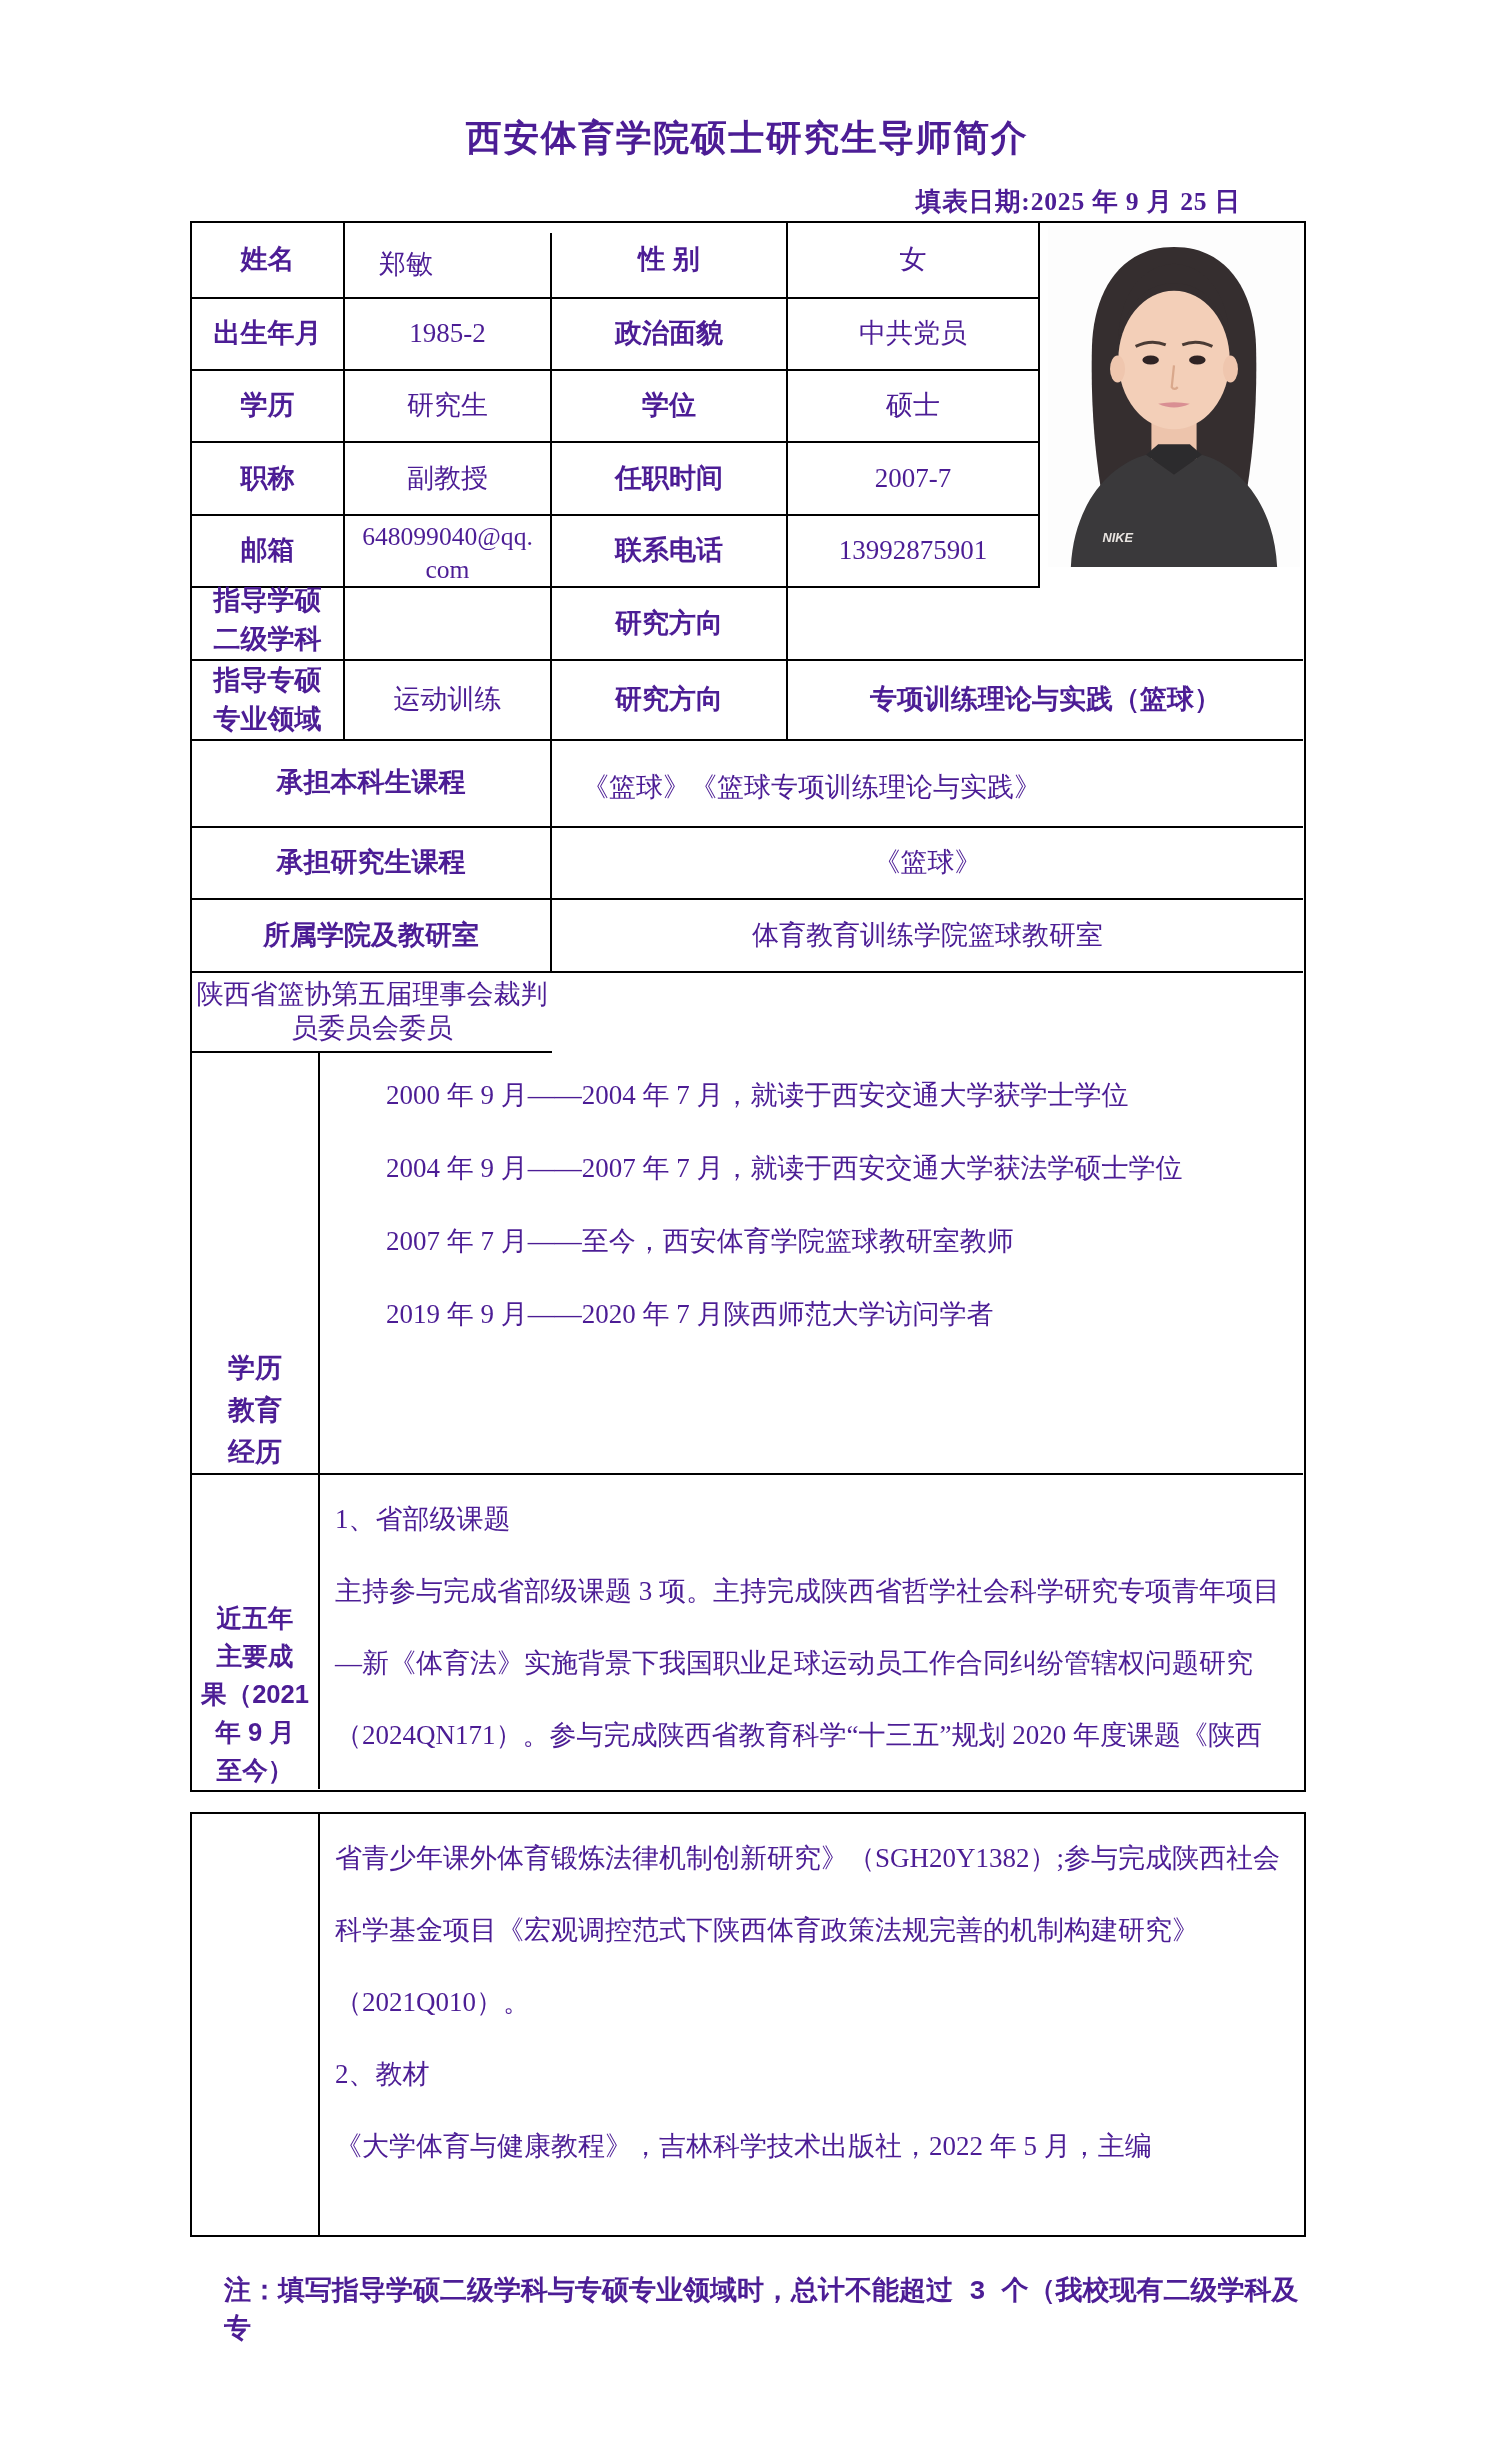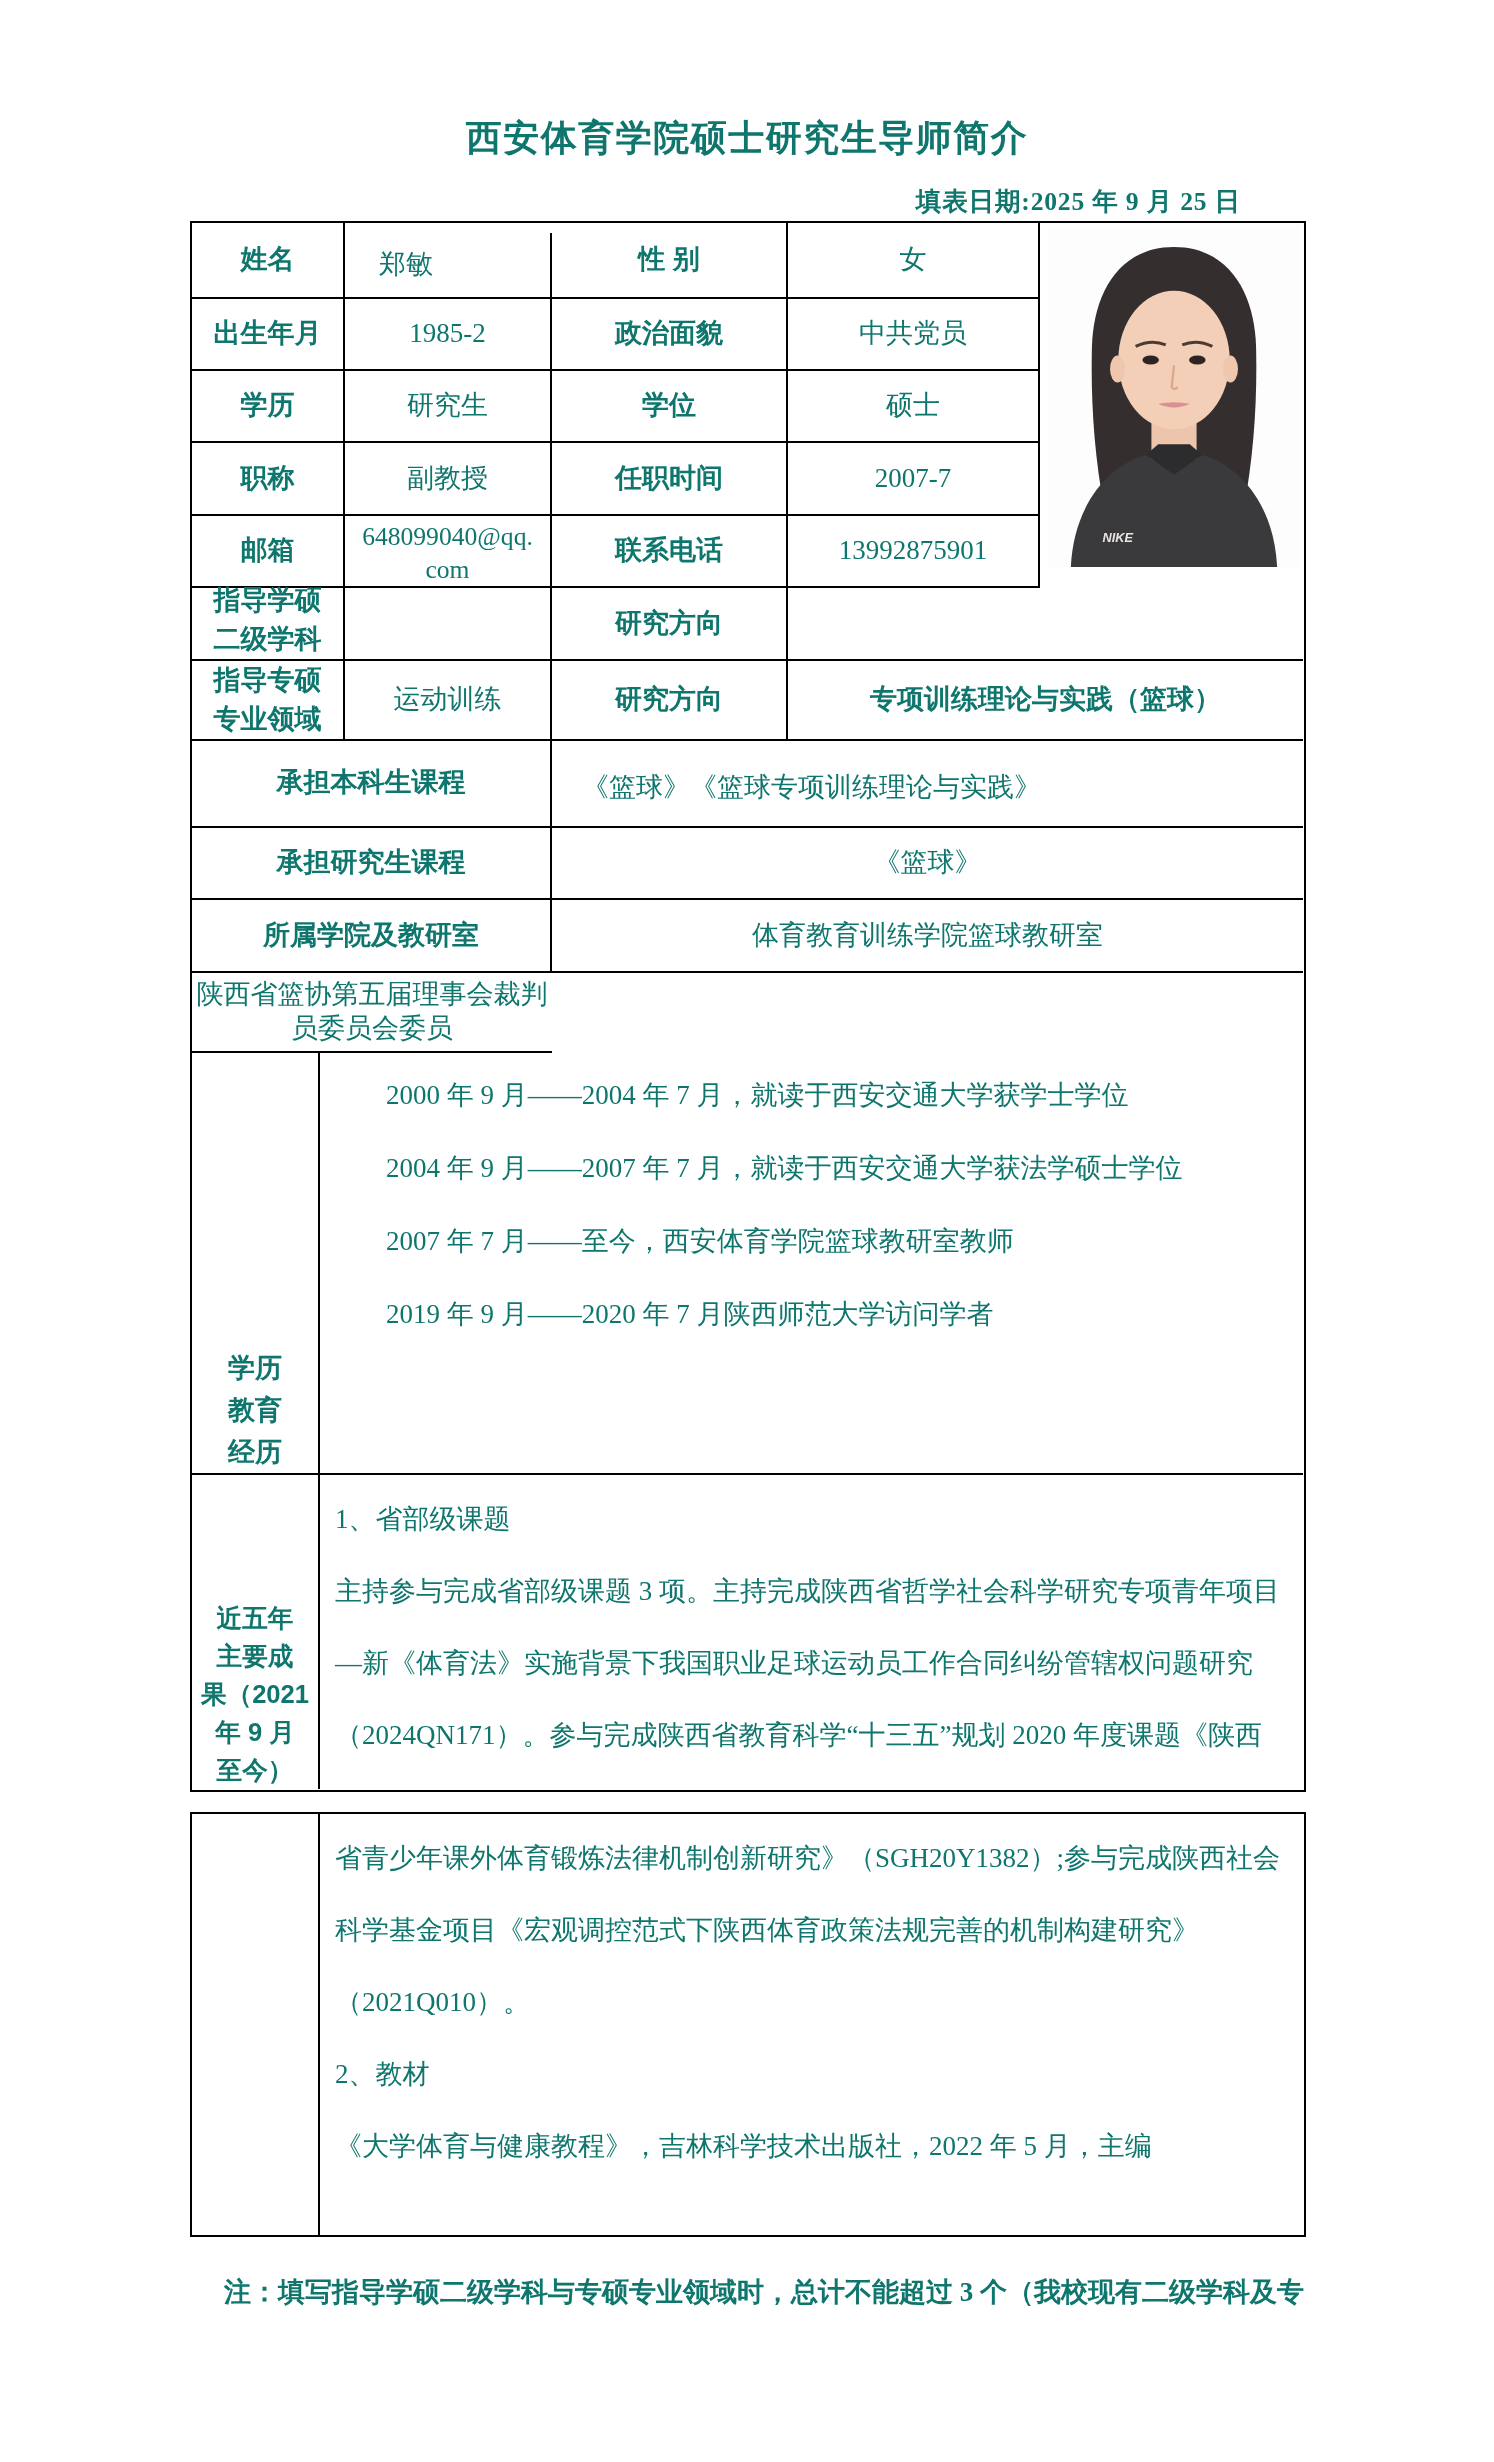--- a/index.html
+++ b/index.html
@@ -1,17 +1,17 @@
 <!DOCTYPE html>
 <html style="font-size:12px"><head>
 <meta charset="utf-8">
 <style>
   html,body{margin:0;padding:0;background:#ffffff;}
   .sheet{position:relative;width:1494px;height:2422px;background:#ffffff;overflow:hidden;
-         font-family:"Liberation Serif","DejaVu Serif",serif;color:#0f766e;}
+         font-family:"Liberation Serif","DejaVu Serif",serif;color:#4c1d95;}
   .title{position:absolute;left:0;top:114px;width:100%;text-align:center;
          font-family:"Liberation Sans","DejaVu Sans",sans-serif;
          font-weight:bold;font-size:36px;letter-spacing:1.5px;}
   .dateline{position:absolute;top:184px;right:253px;font-weight:bold;font-size:25.6px;
          font-family:"Liberation Serif","DejaVu Serif",serif;letter-spacing:0.8px;}
   
   .tbl{position:absolute;left:190px;top:221px;width:1116px;height:1571px;
        border:2.3px solid #000;box-sizing:border-box;}
   .tbl2{position:absolute;left:190px;top:1812px;width:1116px;height:425px;
        border:2.3px solid #000;box-sizing:border-box;}
@@ -42,21 +42,21 @@
   .content{display:block;padding:7.5px 15px 0 15px;text-align:left;}
   .content .pline{line-height:72px;white-space:nowrap;}
   .eduContent{display:block;padding:6px 15px 0 66px;text-align:left;}
   .eduContent .pline{line-height:73px;white-space:nowrap;}
   .vlab div{line-height:42px;}
   .vlab5 div{line-height:38px;}
   
   .photocell{padding:3px 1.5px 0 6px;align-items:flex-start;justify-content:center;}
   .photo{width:252px;height:341px;background:#fdfdfd;}
   .note{position:absolute;left:224px;top:2273px;width:1082px;
-        font-family:Liberation Serif, serif;
+        font-family:Liberation Mono, monospace;
         font-weight:bold;font-size:27px;line-height:38px;text-align:left;}
 </style>
 </head>
 <body>
 
 <div class="sheet">
 
   <div class="title">西安体育学院硕士研究生导师简介</div>
   <div class="dateline">填表日期:2025 年 9 月 25 日</div>
 

